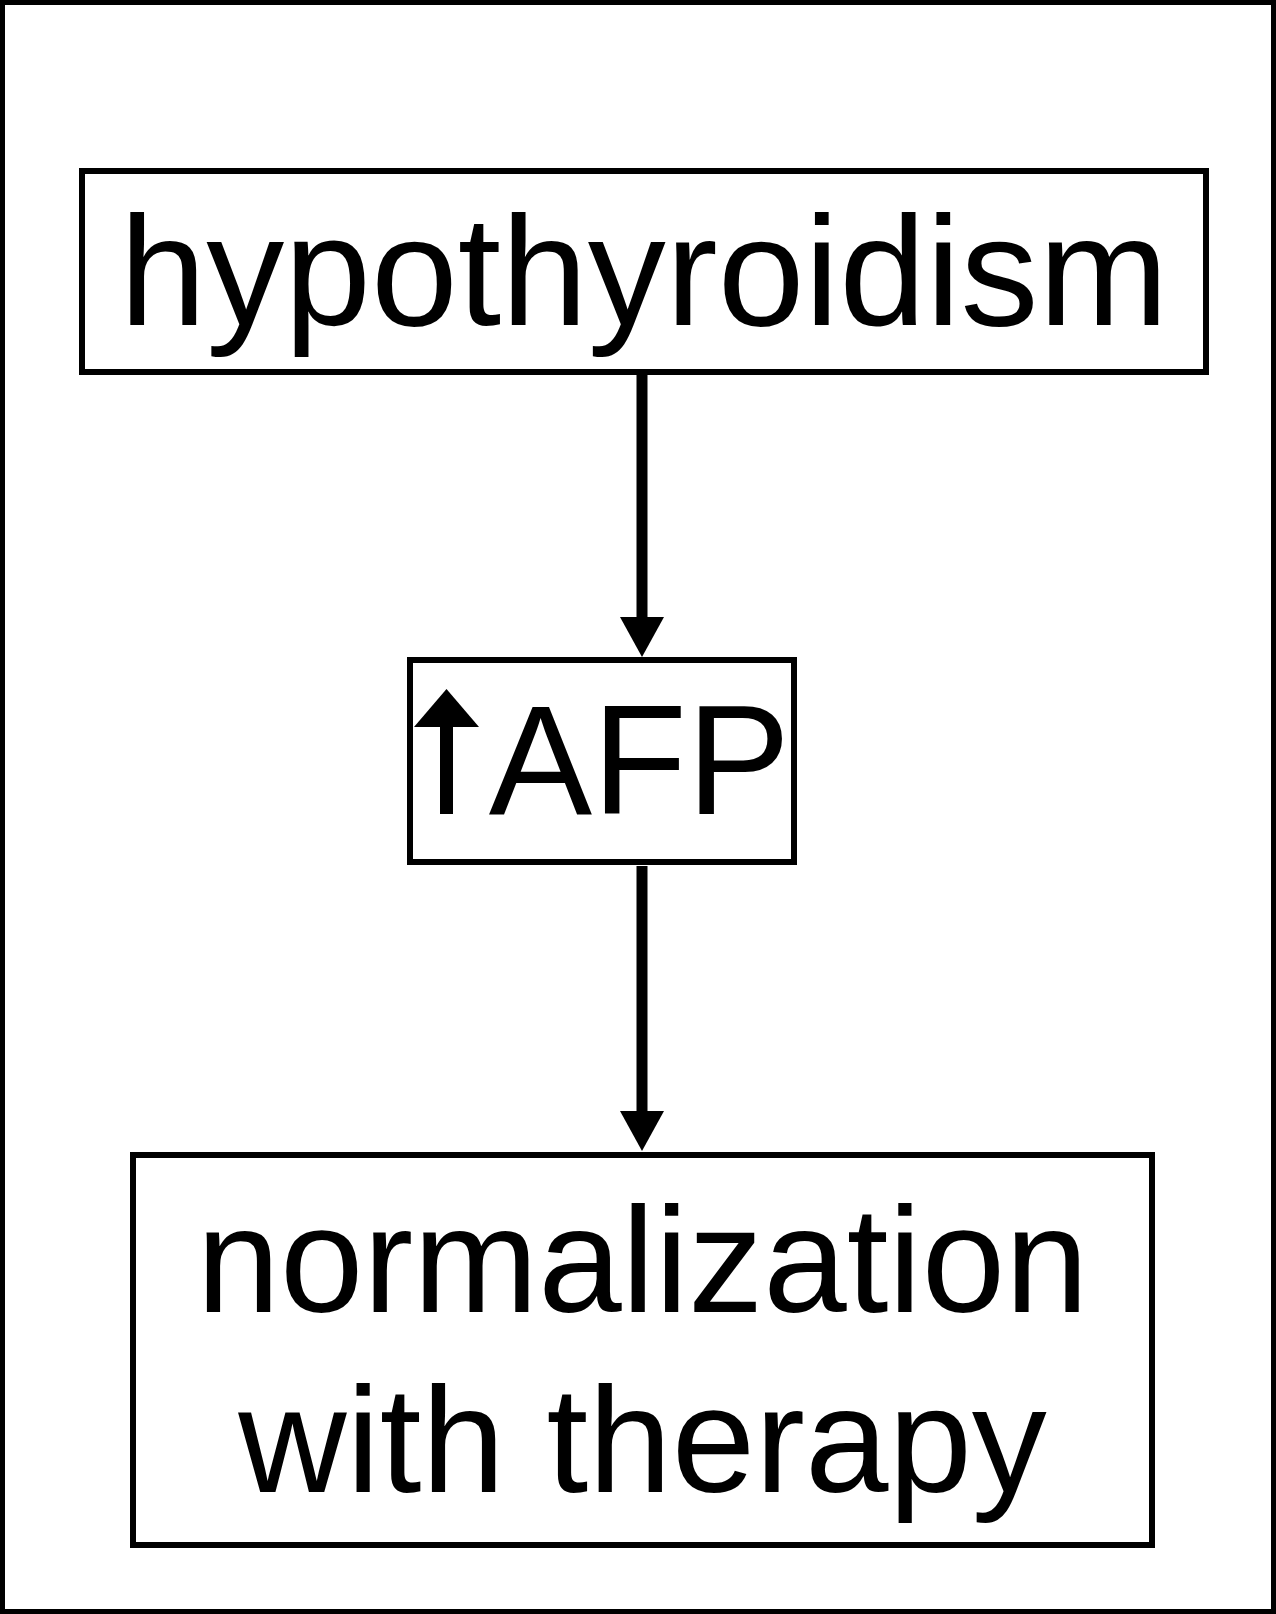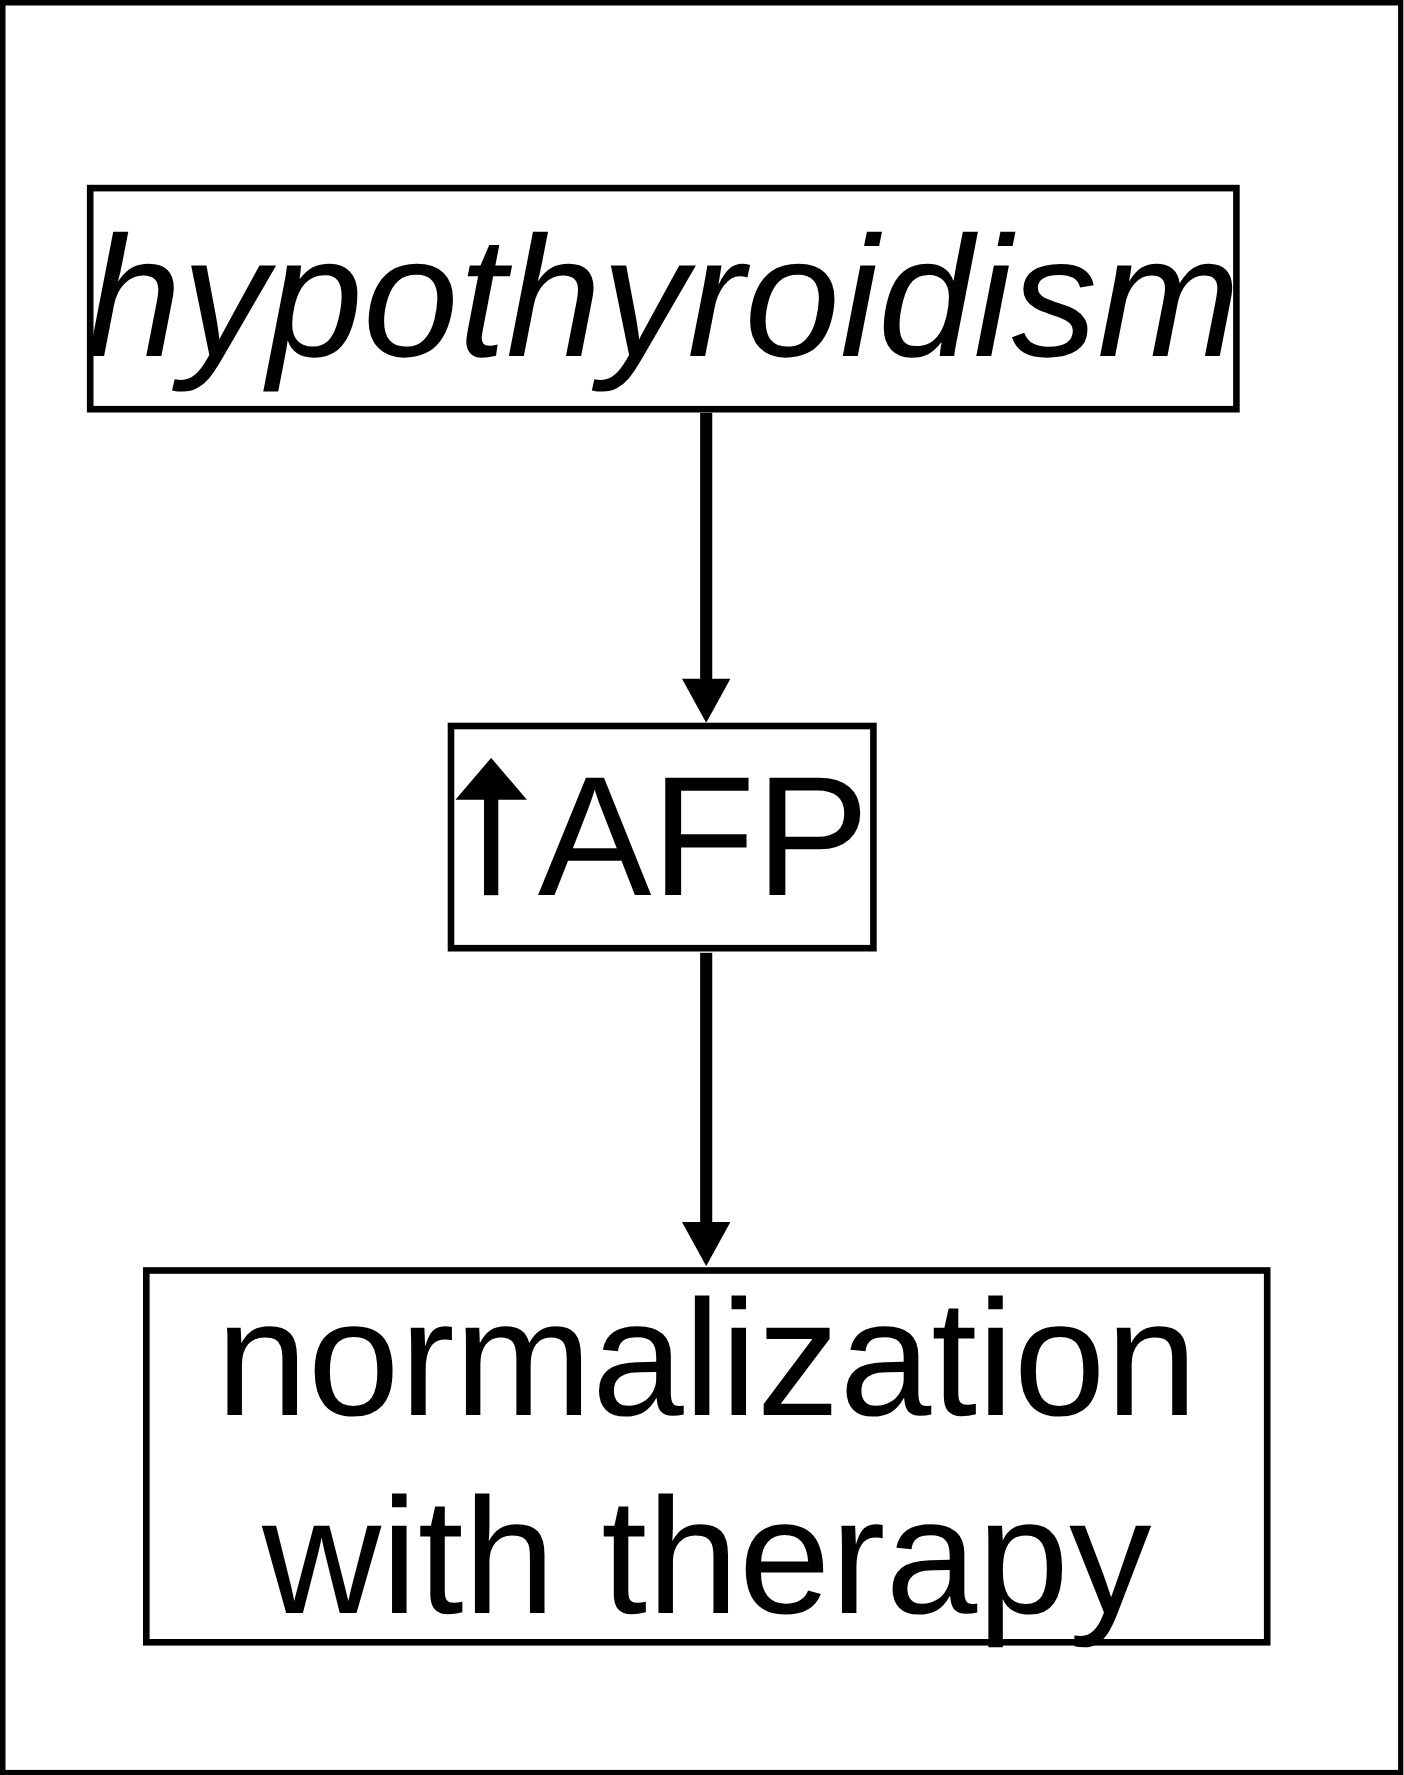--- a/index.html
+++ b/index.html
@@ -24,39 +24,38 @@
     border: 6px solid #000000;
     background: #ffffff;
     display: flex;
     align-items: center;
     justify-content: center;
     text-align: center;
   }
   .node-top {
     left: 74px;
     top: 163px;
-    width: 1048px;
+    width: 1130px;
     height: 207px;
     font-size: 156px;
     line-height: 1.1;
-    font-style: italic;
   }
   .node-mid {
     left: 402px;
     top: 652px;
     width: 390px;
     height: 208px;
     font-size: 155px;
     line-height: 1.1;
   }
   .node-bottom {
     left: 125px;
     top: 1147px;
     width: 1025px;
-    height: 344px;
+    height: 396px;
     font-size: 150px;
     line-height: 1.2;
   }
   .node-label {
     white-space: nowrap;
   }
   .node-label-wrap {
     white-space: normal;
     width: 100%;
   }

